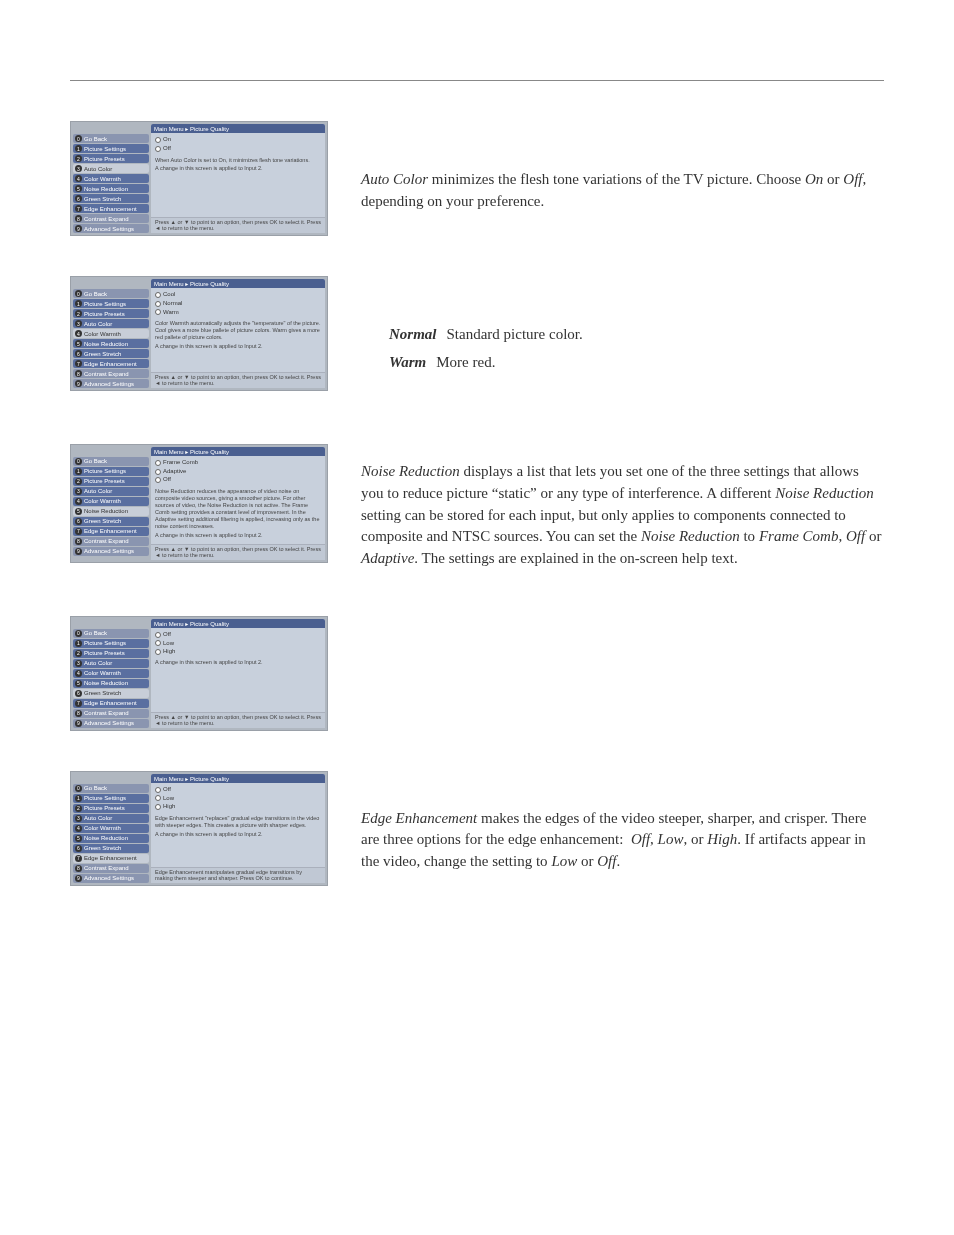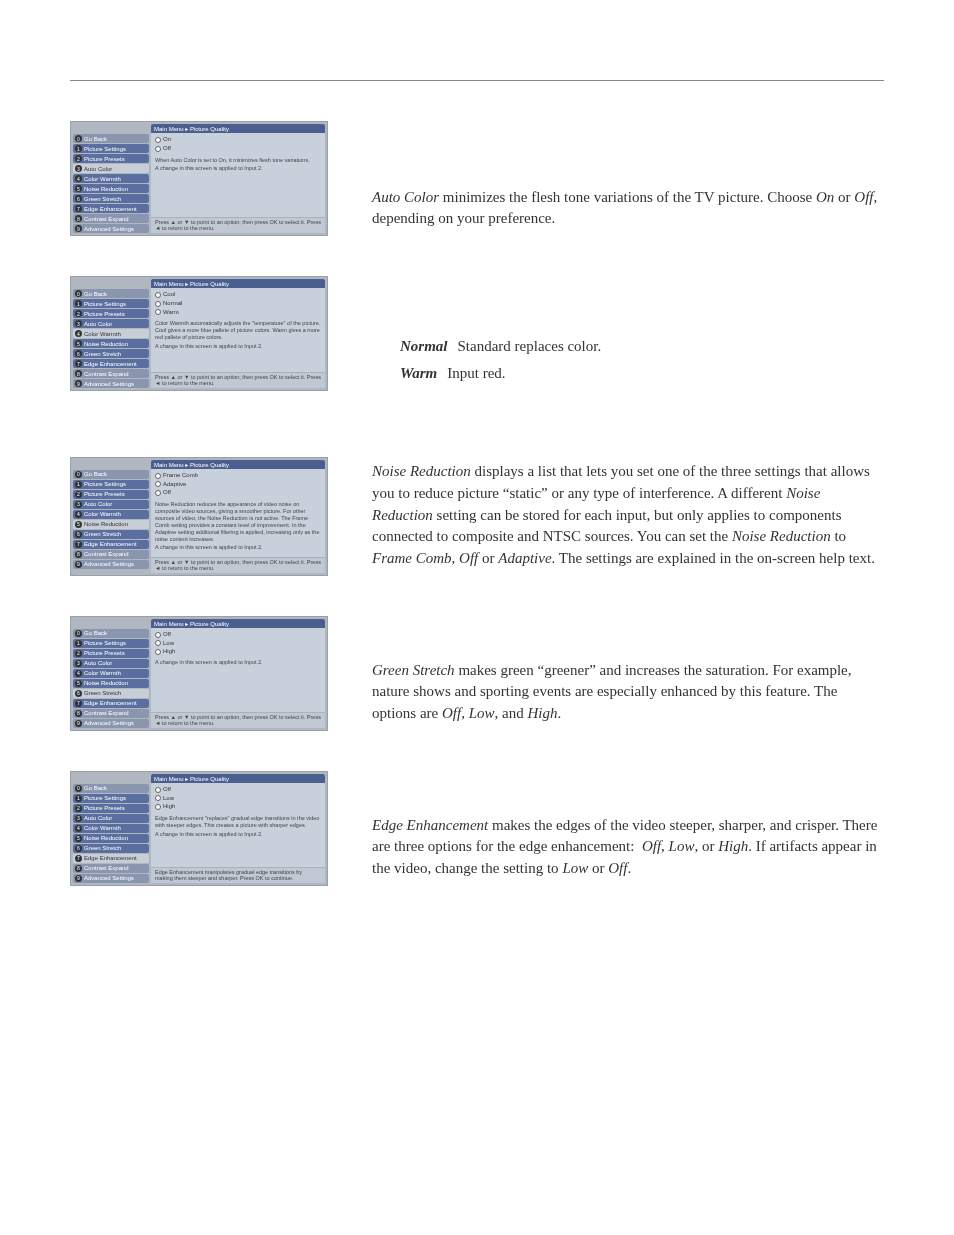--- a/index.html
+++ b/index.html
@@ -4,21 +4,21 @@
 <style>
   * { box-sizing: border-box; margin: 0; padding: 0; }
   body {
     width: 954px;
     font-family: Georgia, 'Times New Roman', serif;
     color: #222;
     background: #fff;
     padding: 80px 70px 60px 70px;
   }
   .hr-top { border: none; border-top: 1px solid #888; margin-bottom: 40px; }
-  .section { display: flex; gap: 44px; margin-bottom: 40px; align-items: flex-end; }
+  .section { display: flex; gap: 33px; margin-bottom: 40px; align-items: center; }
   .shot {
     flex: 0 0 258px;
     width: 258px;
     background: #b0b7c0;
     border: 1px solid #9aa0a8;
     padding: 2px;
     font-family: Arial, Helvetica, sans-serif;
     font-size: 6px;
     color: #fff;
     position: relative;
@@ -234,22 +234,22 @@
               </div>
               <div class="panel-note">Color Warmth automatically adjusts the "temperature" of the picture. Cool gives a more blue pallete of picture colors. Warm gives a more red pallete of picture colors.</div>
               <div class="panel-applied">A change in this screen is applied to Input 2.</div>
             </div>
             <div class="panel-footer">Press ▲ or ▼ to point to an option, then press OK to select it. Press ◄ to return to the menu.</div>
           </div>
         </div>
       </div>
       <div class="desc">
         <div class="deflist">
-          <div class="defitem"><span class="k">Normal</span><span>Standard replaces color.</span></div>
-          <div class="defitem"><span class="k">Warm</span><span>Input red.</span></div>
+          <div class="defitem"><span class="k">Normal</span><span>Standard picture color.</span></div>
+          <div class="defitem"><span class="k">Warm</span><span>More red.</span></div>
         </div>
       </div>
     </div>
     <div class="section">
       <div class="shot">
         <div class="shot-inner">
           <div class="sidebar">
             <div class="side-item dim">
               <span class="badge">0</span>
               <span>Go Back</span>
@@ -378,23 +378,20 @@
               <div class="opt">
                 <span class="radio"></span>
                 <span>High</span>
               </div>
               <div class="panel-applied">A change in this screen is applied to Input 2.</div>
             </div>
             <div class="panel-footer">Press ▲ or ▼ to point to an option, then press OK to select it. Press ◄ to return to the menu.</div>
           </div>
         </div>
       </div>
-      <div class="desc">
-        <p><span class="term">Green Stretch</span> makes green “greener” and increases the saturation. For example, nature shows and sporting events are especially enhanced by this feature. The options are <span class="term">Off</span>, <span class="term">Low</span>, and <span class="term">High</span>.</p>
-      </div>
     </div>
     <div class="section">
       <div class="shot">
         <div class="shot-inner">
           <div class="sidebar">
             <div class="side-item dim">
               <span class="badge">0</span>
               <span>Go Back</span>
             </div>
             <div class="side-item">

